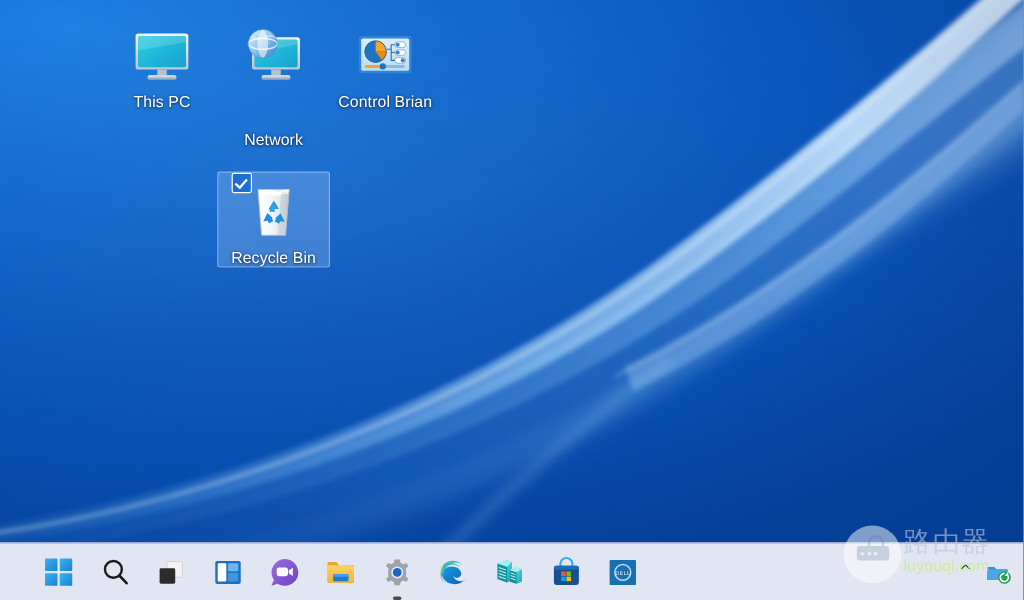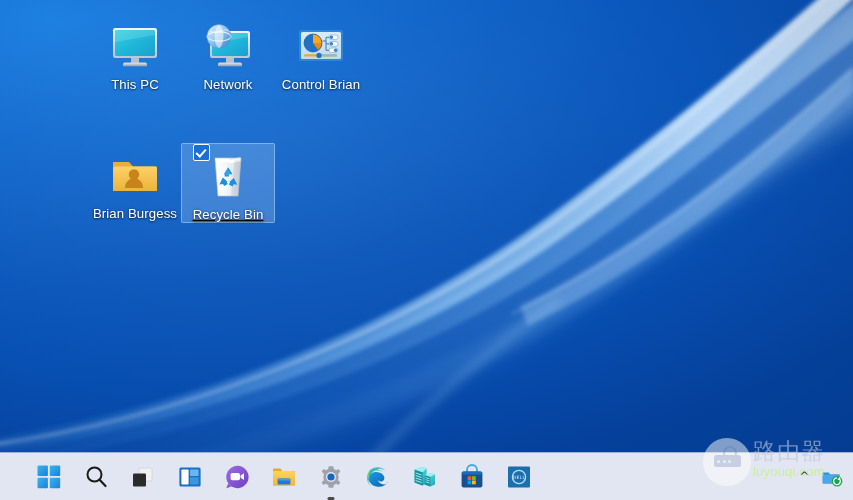--- a/index.html
+++ b/index.html
@@ -269,21 +269,21 @@
           <rect x="6" y="10" width="40" height="26" rx="1.4" fill="url(#scr1)"></rect>
           <path d="M6 10 L46 10 L46 15 L6 22 Z" fill="#ffffff" opacity="0.16"></path>
           <rect x="22" y="38" width="8" height="5" fill="#b4c2d0"></rect>
           <rect x="14" y="42.5" width="24" height="3.6" rx="1.8" fill="#cdd8e4"></rect>
           <rect x="14" y="44.6" width="24" height="1.6" rx="0.8" fill="#9fafc0"></rect>
         </svg>
       </span>
       <span class="lbl">This PC</span>
     </div>
 
-    <div class="desk-icon" style="left:181px; top:14px;">
+    <div class="desk-icon" style="left:181px; top:14px;gap:32px;">
       <span class="glyph">
         <svg width="52" height="52" viewBox="0 0 52 52">
           <defs>
             <linearGradient id="scr2" x1="0" y1="0" x2="1" y2="1">
               <stop offset="0%" stop-color="#2fd0e0"></stop>
               <stop offset="55%" stop-color="#1eb5d8"></stop>
               <stop offset="100%" stop-color="#1aa0cf"></stop>
             </linearGradient>
             <linearGradient id="bez2" x1="0" y1="0" x2="0" y2="1">
               <stop offset="0%" stop-color="#f2f6fa"></stop>
@@ -343,39 +343,22 @@
           <path d="M31 23.8 L31 30.3 L34 30.3" fill="none" stroke="#2f6fa8" stroke-width="0.9"></path>
 
           <rect x="9" y="34.2" width="33" height="2.4" rx="1.2" fill="#f5a623"></rect>
           <rect x="24" y="34.2" width="18" height="2.4" rx="1.2" fill="#8fb9dc"></rect>
           <circle cx="24" cy="35.4" r="2.6" fill="#1f72c4"></circle>
         </svg>
       </span>
       <span class="lbl">Control Brian</span>
     </div>
 
-    <div class="desk-icon" style="left:88px; top:143px;">
-      <span class="glyph">
-        <svg width="52" height="52" viewBox="0 0 52 52">
-          <defs>
-            <linearGradient id="fldb" x1="0" y1="0" x2="0" y2="1">
-              <stop offset="0%" stop-color="#fcd265"></stop>
-              <stop offset="100%" stop-color="#edb13e"></stop>
-            </linearGradient>
-          </defs>
-          <path d="M4 13 L20 13 L24 17.5 L48 17.5 L48 42 L4 42 Z" fill="#e8ae3c"></path>
-          <rect x="4" y="17.5" width="44" height="24.5" rx="2.4" fill="url(#fldb)"></rect>
-          <circle cx="25" cy="25.5" r="5.2" fill="#c9831b"></circle>
-          <path d="M16 39 C16 32.8 20.2 29.6 25 29.6 C29.8 29.6 34 32.8 34 39 Z" fill="#c9831b"></path>
-        </svg>
-      </span>
-      <span class="lbl">Brian Burgess</span>
-    </div>
-
-    <div class="desk-icon selected" style="left:181px; top:143px;text-decoration:underline;">
+
+    <div class="desk-icon selected" style="left:181px; top:143px;">
       <span class="glyph">
         <span class="sel-check"></span>
         <svg width="52" height="52" viewBox="0 0 52 52">
           <defs>
             <linearGradient id="binf" x1="0" y1="0" x2="1" y2="0">
               <stop offset="0%" stop-color="#ffffff"></stop>
               <stop offset="42%" stop-color="#f4f7fa"></stop>
               <stop offset="100%" stop-color="#cfd9e3"></stop>
             </linearGradient>
           </defs>

